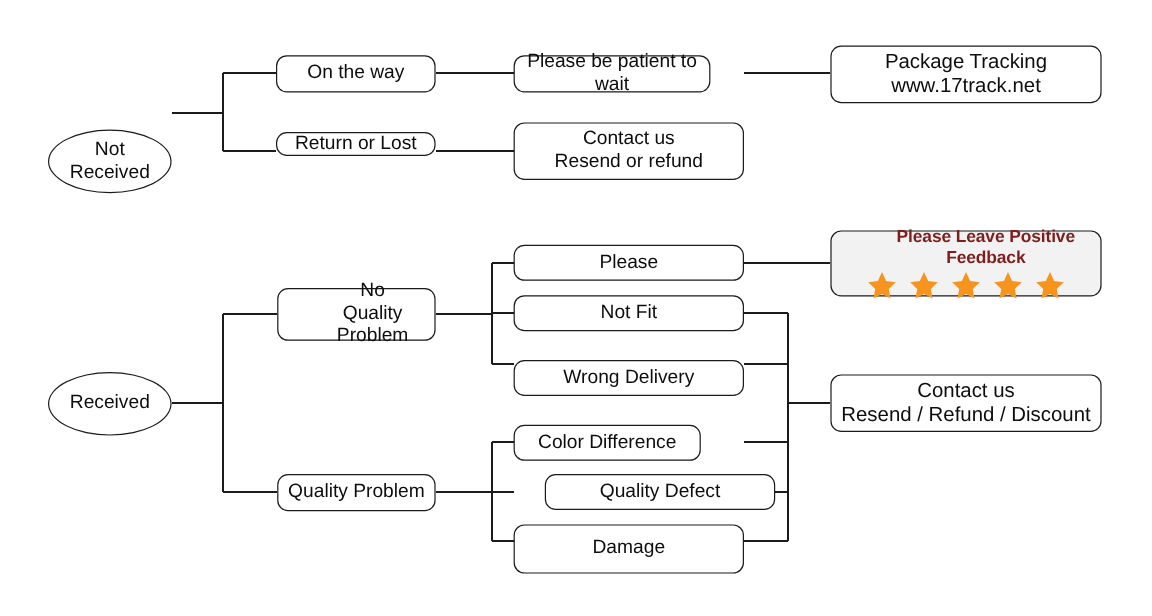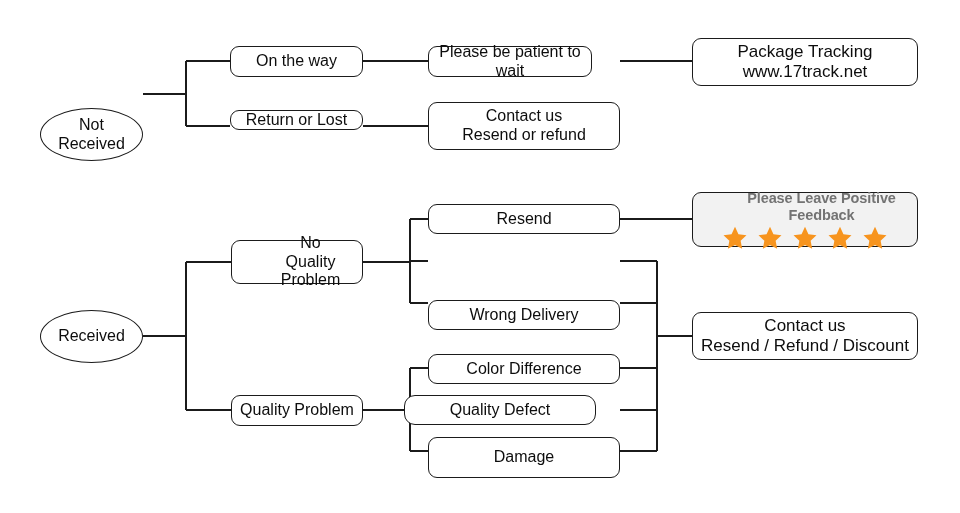--- a/index.html
+++ b/index.html
@@ -50,21 +50,21 @@
     background: #f2f2f2;
     border-radius: 9px;
     flex-direction: column;
     justify-content: center;
     gap: 1px;
     padding-top: 2px;
   }
   .feedback-caption {
     font-size: 14.5px;
     font-weight: 700;
-    color: #737373;
+    color: #7f1d1d;
     letter-spacing: -0.1px;
     padding-left: 33px;
   }
   .star-row {
     display: flex;
     gap: 9px;
     align-items: center;
     justify-content: center;
   }
   .star {
@@ -135,28 +135,29 @@
   <div class="node node-rounded fs-17" style="left:692px; top:38px; width:226px; height:48px;">Package Tracking
 www.17track.net</div>
 
   <div class="node node-ellipse fs-16" style="left:40px; top:310px; width:103px; height:53px;">Received</div>
 
   <div class="node node-rounded fs-16" style="left:231px; top:240px; width:132px; height:44px;padding-left:27px;">No
 Quality Problem</div>
 
   <div class="node node-rounded fs-16" style="left:231px; top:395px; width:132px; height:31px;">Quality Problem</div>
 
-  <div class="node node-rounded fs-16" style="left:428px; top:204px; width:192px; height:30px;">Resend</div>
+  <div class="node node-rounded fs-16" style="left:428px; top:204px; width:192px; height:30px;">Please</div>
 
+  <div class="node node-rounded fs-16" style="left:428px; top:246px; width:192px; height:30px;">Not Fit</div>
 
   <div class="node node-rounded fs-16" style="left:428px; top:300px; width:192px; height:30px;">Wrong Delivery</div>
 
-  <div class="node node-rounded fs-16" style="left:428px; top:354px; width:192px; height:30px;">Color Difference</div>
+  <div class="node node-rounded fs-16" style="left:428px; top:354px; width:156px; height:30px;">Color Difference</div>
 
-  <div class="node node-rounded fs-16" style="left:404px; top:395px; width:192px; height:30px;border-radius:11px;">Quality Defect</div>
+  <div class="node node-rounded fs-16" style="left:454px; top:395px; width:192px; height:30px;">Quality Defect</div>
 
   <div class="node node-rounded fs-16" style="left:428px; top:437px; width:192px; height:41px;">Damage</div>
 
   <div class="node node-rounded node-feedback" style="left:692px; top:192px; width:226px; height:55px;">
     <span class="feedback-caption">Please Leave Positive Feedback</span>
     <span class="star-row" id="star-row"><svg class="star" viewBox="0 0 24 24">
           <path d="M12 1.6 L15.2 8.5 L22.6 9.4 L17.2 14.6 L18.6 22 L12 18.4 L5.4 22 L6.8 14.6 L1.4 9.4 L8.8 8.5 Z" fill="#F7941E"></path>
         </svg><svg class="star" viewBox="0 0 24 24">
           <path d="M12 1.6 L15.2 8.5 L22.6 9.4 L17.2 14.6 L18.6 22 L12 18.4 L5.4 22 L6.8 14.6 L1.4 9.4 L8.8 8.5 Z" fill="#F7941E"></path>
         </svg><svg class="star" viewBox="0 0 24 24">

